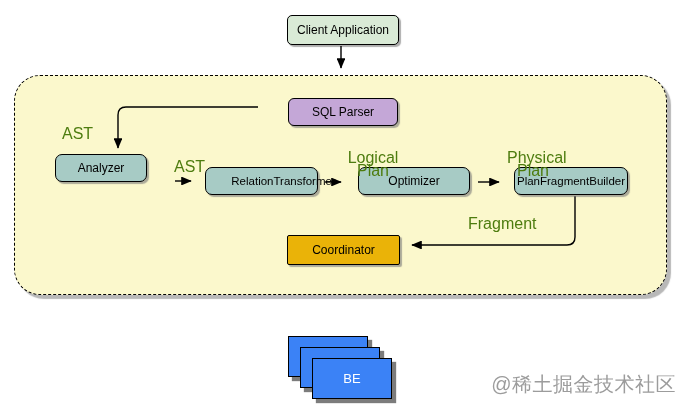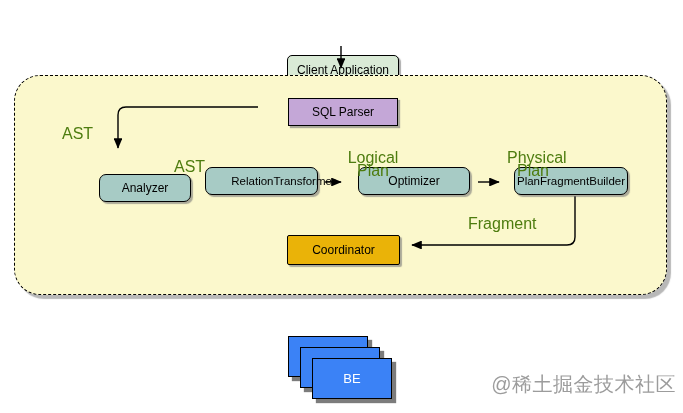--- a/index.html
+++ b/index.html
@@ -14,31 +14,31 @@
   .node{
     position:absolute;
     border:1px solid #000;
     display:flex;align-items:center;justify-content:center;
     font-size:12px;white-space:nowrap;
     box-sizing:border-box;
   }
   .shadow-sm{box-shadow:2px 2px 1px rgba(118,118,118,0.6);}
   .client{
     left:287px;top:15px;width:112px;height:30px;
-    background:#d9ead6;border-radius:5px;margin-top:40px;
+    background:#d9ead6;border-radius:5px;
   }
   .container-fe{
     position:absolute;left:14px;top:75px;width:653px;height:220px;
     background:#fbf8cc;border:1px dashed #000;border-radius:26px;
     box-sizing:border-box;
     box-shadow:4px 4px 1px rgba(125,125,125,0.55);
   }
-  .sqlparser{left:288px;top:98px;width:110px;height:28px;background:#c4a7d7;border-radius:0;}
+  .sqlparser{left:288px;top:98px;width:110px;height:28px;background:#c4a7d7;border-radius:6px;}
   .teal{background:#a7cbc5;border-radius:7px;}
-  .analyzer{left:55px;top:174px;width:92px;height:28px;margin-left:44px;}
+  .analyzer{left:55px;top:154px;width:92px;height:28px;}
   .reltrans{left:205px;top:167px;width:113px;height:28px;font-size:11.5px;padding-left:44px;}
   .optimizer{left:358px;top:167px;width:112px;height:28px;}
   .pfbuilder{left:514px;top:167px;width:114px;height:28px;font-size:11.5px;}
   .coordinator{left:287px;top:235px;width:113px;height:30px;background:#eab308;border-radius:2px;}
   .edge-label{
     position:absolute;font-size:16px;line-height:13px;color:#4d7c0f;
     white-space:nowrap;
   }
   .edge-label.wrap{white-space:normal;width:52px;text-align:center;margin-left:36px;}
   .lbl-ast1{left:62px;top:127px;}

